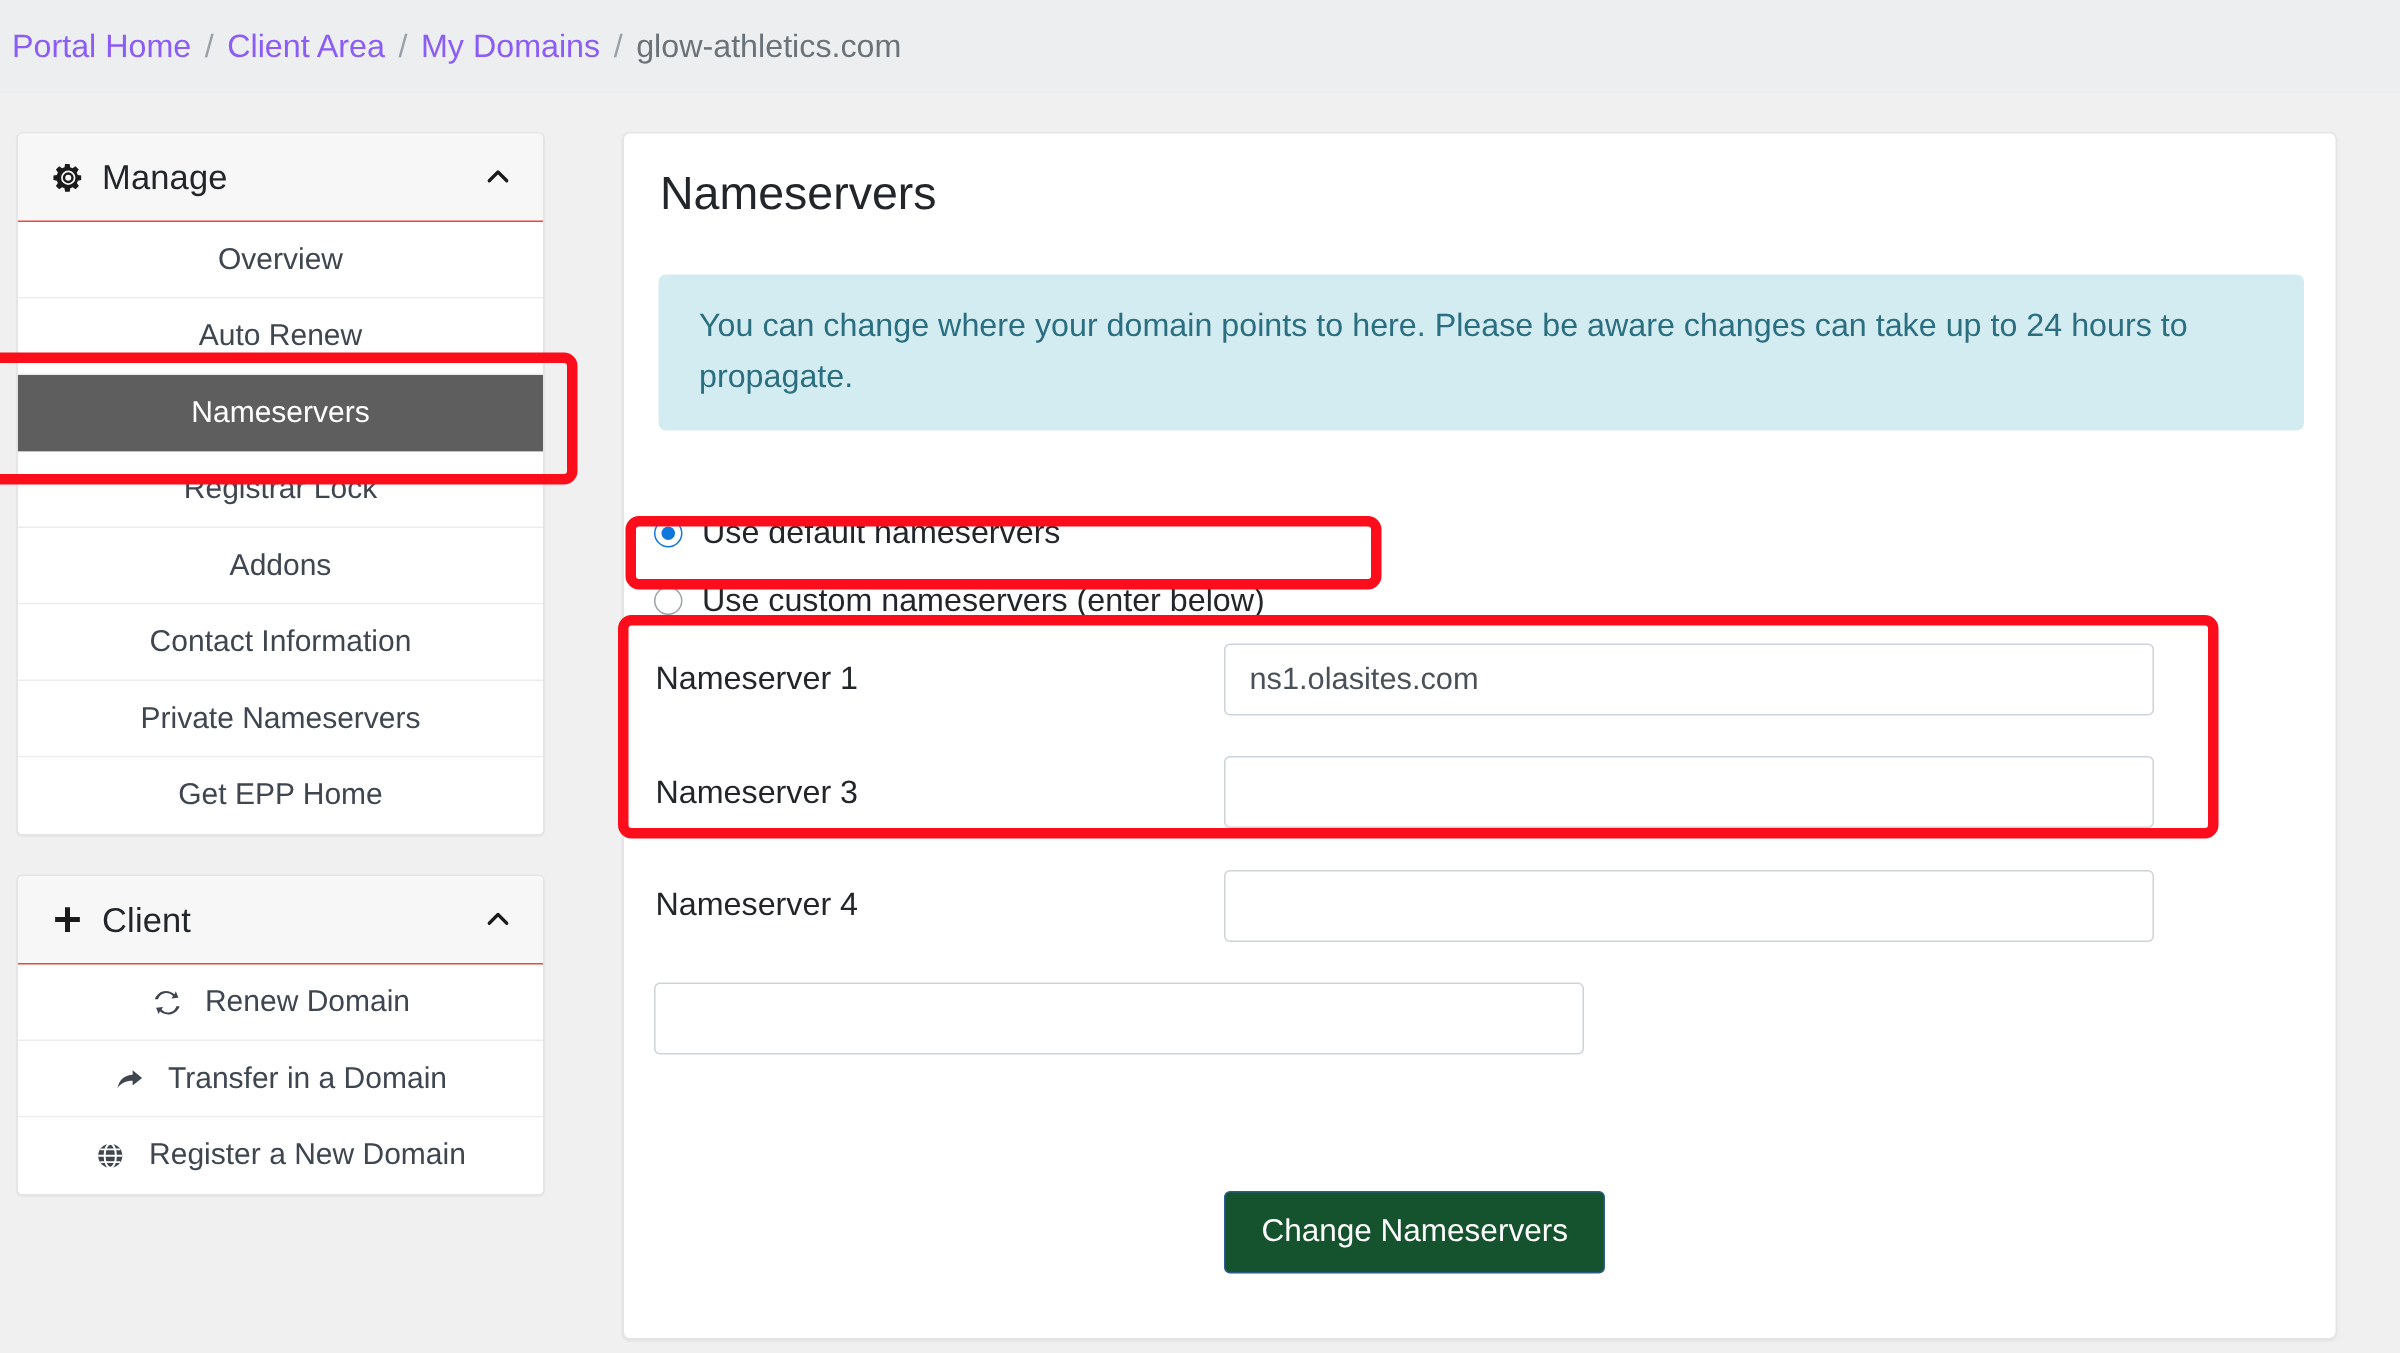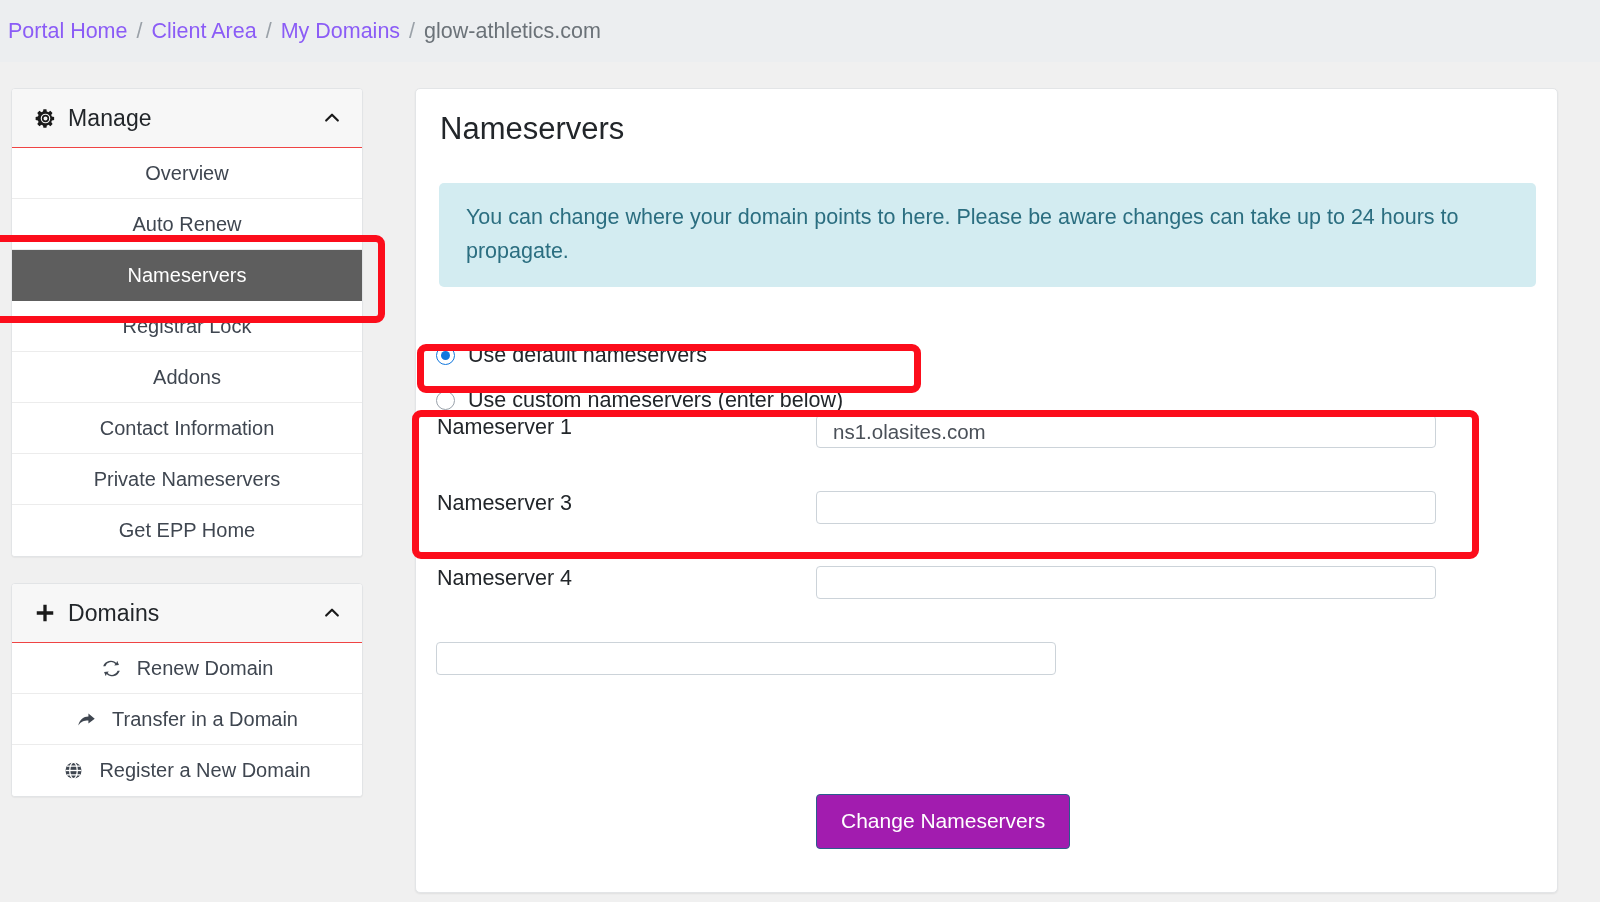--- a/index.html
+++ b/index.html
@@ -97,35 +97,35 @@
     margin-right: 13px; flex: none; position: relative;
   }
   .radio-dot.checked { border-color: #1177dd; background: #ffffff; }
   .radio-dot.checked::after {
     content: ""; position: absolute; left: 4px; top: 4px;
     width: 9px; height: 9px; border-radius: 50%; background: #1177dd;
   }
   .radio-label { font-size: 21.5px; color: #22262a; }
 
   .ns-rows { position: absolute; left: 20px; top: 326px; width: 1100px; }
-  .ns-row { display: flex; align-items: flex-start; height: 75.5px; }
+  .ns-row { display: flex; align-items: center; height: 75.5px; }
   .ns-label { width: 380px; font-size: 21.5px; color: #22262a; padding-left: 1px; }
   .ns-input {
-    width: 620px; height: 33px;
+    width: 620px; height: 48px;
     border: 1px solid #ccd3d9; border-radius: 4px;
     background: #fff;
     font-size: 20.5px; color: #4a5058;
     padding: 0 16px;
     font-family: "Liberation Sans", sans-serif;
     outline: none;
   }
 
   .submit-wrap { position: absolute; left: 400px; top: 705px; }
   .btn-primary {
-    background: #a21caf;
+    background: #14532d;
     border: 1px solid #2b5c8c;
     color: #ffffff;
     font-size: 21px;
     font-family: "Liberation Sans", sans-serif;
     padding: 14px 24px 15px;
     border-radius: 4px;
     cursor: pointer;
   }
 
   
@@ -199,21 +199,21 @@
       </div>
     </div>
 
     <div class="panel">
       <div class="panel-head">
         <span class="panel-head-ico">
           <svg width="22" height="22" viewBox="0 0 24 24" fill="#1b1b1b">
               <path d="M10.2 3h3.6v7.2H21v3.6h-7.2V21h-3.6v-7.2H3v-3.6h7.2z"></path>
             </svg>
         </span>
-        <span class="panel-head-title">Domains</span>
+        <span class="panel-head-title">Client</span>
         <span class="panel-head-caret">
           <svg width="20" height="20" viewBox="0 0 24 24" fill="none" stroke="#1b1b1b" stroke-width="2.6" stroke-linecap="round" stroke-linejoin="round">
               <polyline points="5,15 12,8 19,15"></polyline>
             </svg>
         </span>
       </div>
 
       <div class="nav-item">
         <span class="nav-ico">
           <svg width="21" height="21" viewBox="0 0 24 24" fill="#3f4650">

